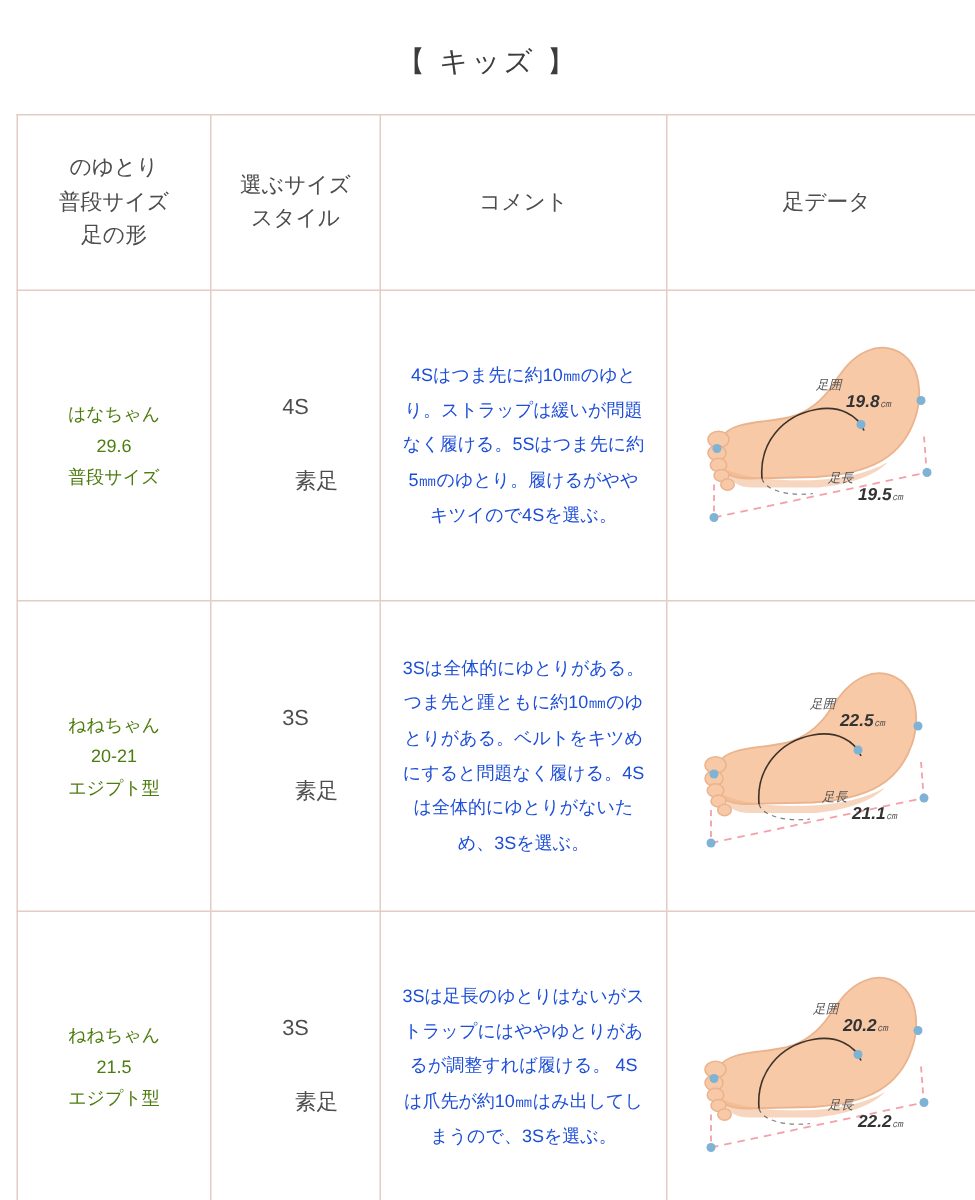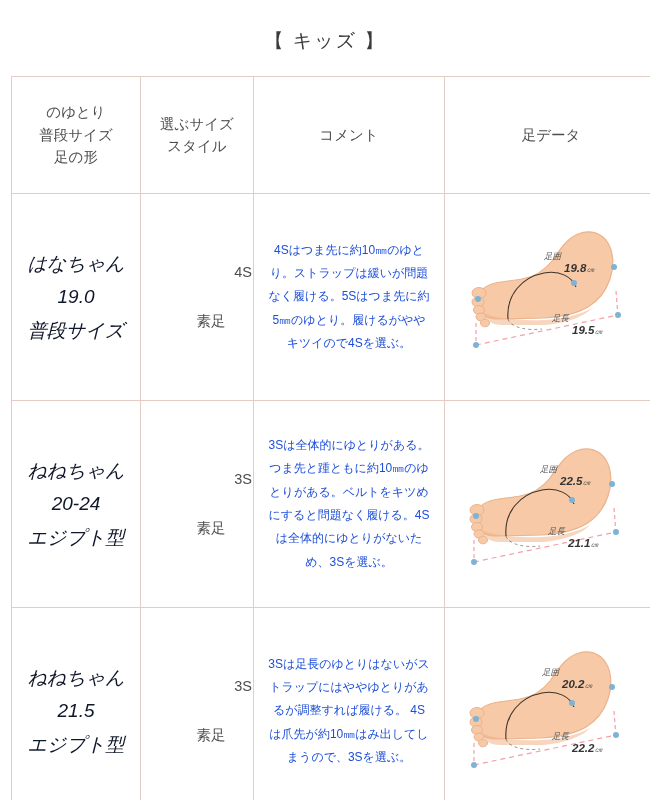--- a/index.html
+++ b/index.html
@@ -51,31 +51,30 @@
     padding: 4px 2px;
   }
   .col-staff { width: 124px; }
   .col-size  { width: 108px; }
   .col-comment { width: 186px; }
   .col-foot  { width: 208px; }
 
   tbody tr { height: 207px; }
 
   td.staff-cell {
-    font-size: 19px;
+    font-size: 12px;
     line-height: 1.75;
-    color: #0f172a;
-    font-style: italic;
+    color: #4d7c0f;
   }
   td.size-cell {
     font-size: 14.5px;
     line-height: 1.6;
     color: #4d4d4d;
   }
-  .size-main { display:block; margin-bottom: 26px; text-align: right; }
+  .size-main { display:block; margin-bottom: 26px; }
   .size-sub  { display:block;margin-left:28px; }
 
   td.comment-cell {
     font-size: 12px;
     line-height: 1.95;
     color: #1d4ed8;
     text-align: left;
     padding: 8px 14px;
   }
   td.foot-cell {
@@ -135,21 +134,21 @@
         </th>
         <th class="col-comment">コメント</th>
         <th class="col-foot">足データ</th>
       </tr>
     </thead>
     <tbody>
 
       <tr data-row="1">
         <td class="staff-cell">
           <div>はなちゃん</div>
-          <div>19.0</div>
+          <div>29.6</div>
           <div>普段サイズ</div>
         </td>
         <td class="size-cell">
           <span class="size-main">4S</span>
           <span class="size-sub">素足</span>
         </td>
         <td class="comment-cell">4Sはつま先に約10㎜のゆとり。ストラップは緩いが問題なく履ける。5Sはつま先に約5㎜のゆとり。履けるがややキツイので4Sを選ぶ。</td>
         <td class="foot-cell">
           <div class="foot-wrap">
             <svg class="foot-svg" viewBox="0 0 206 205">
@@ -185,21 +184,21 @@
               <span class="lbl-title">足長</span>
               <span class="lbl-val">19.5</span><span class="lbl-unit">㎝</span>
             </div>
           </div>
         </td>
       </tr>
 
       <tr data-row="2">
         <td class="staff-cell">
           <div>ねねちゃん</div>
-          <div>20-24</div>
+          <div>20-21</div>
           <div>エジプト型</div>
         </td>
         <td class="size-cell">
           <span class="size-main">3S</span>
           <span class="size-sub">素足</span>
         </td>
         <td class="comment-cell">3Sは全体的にゆとりがある。つま先と踵ともに約10㎜のゆとりがある。ベルトをキツめにすると問題なく履ける。4Sは全体的にゆとりがないため、3Sを選ぶ。</td>
         <td class="foot-cell">
           <div class="foot-wrap">
             <svg class="foot-svg" viewBox="0 0 206 205">

